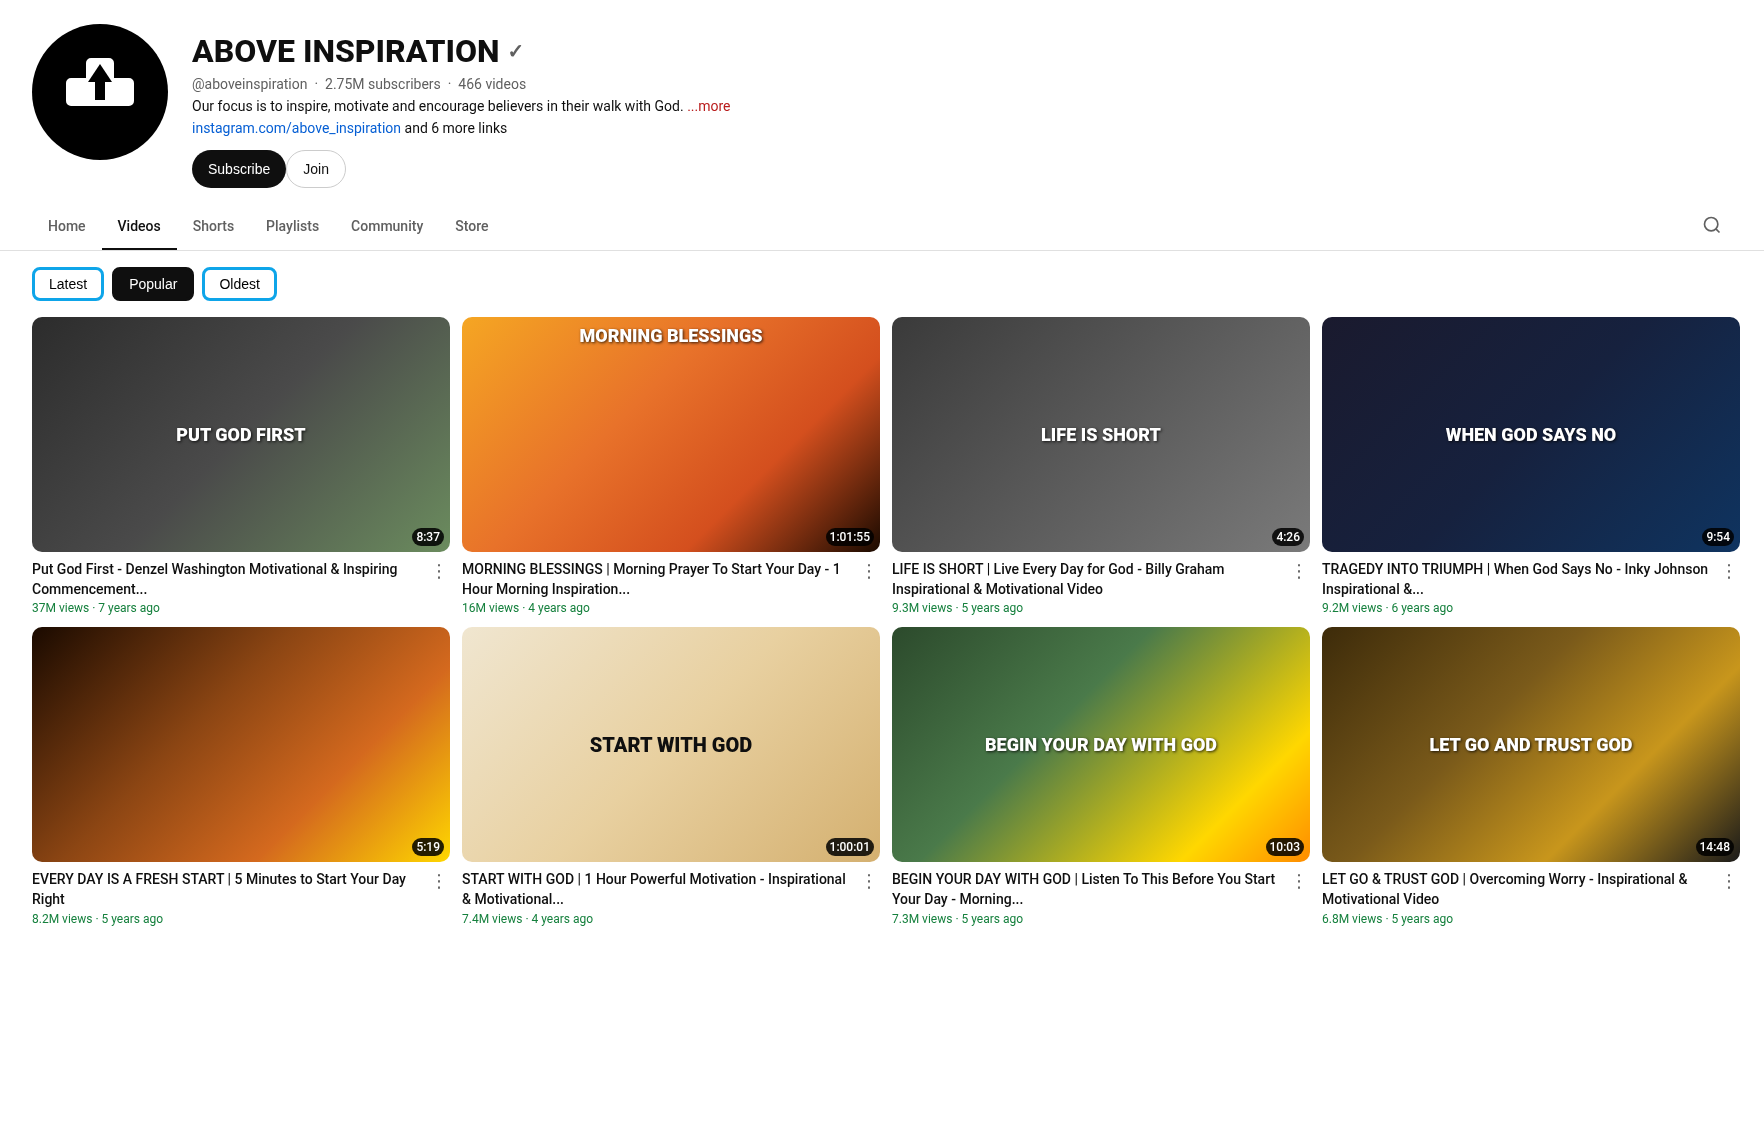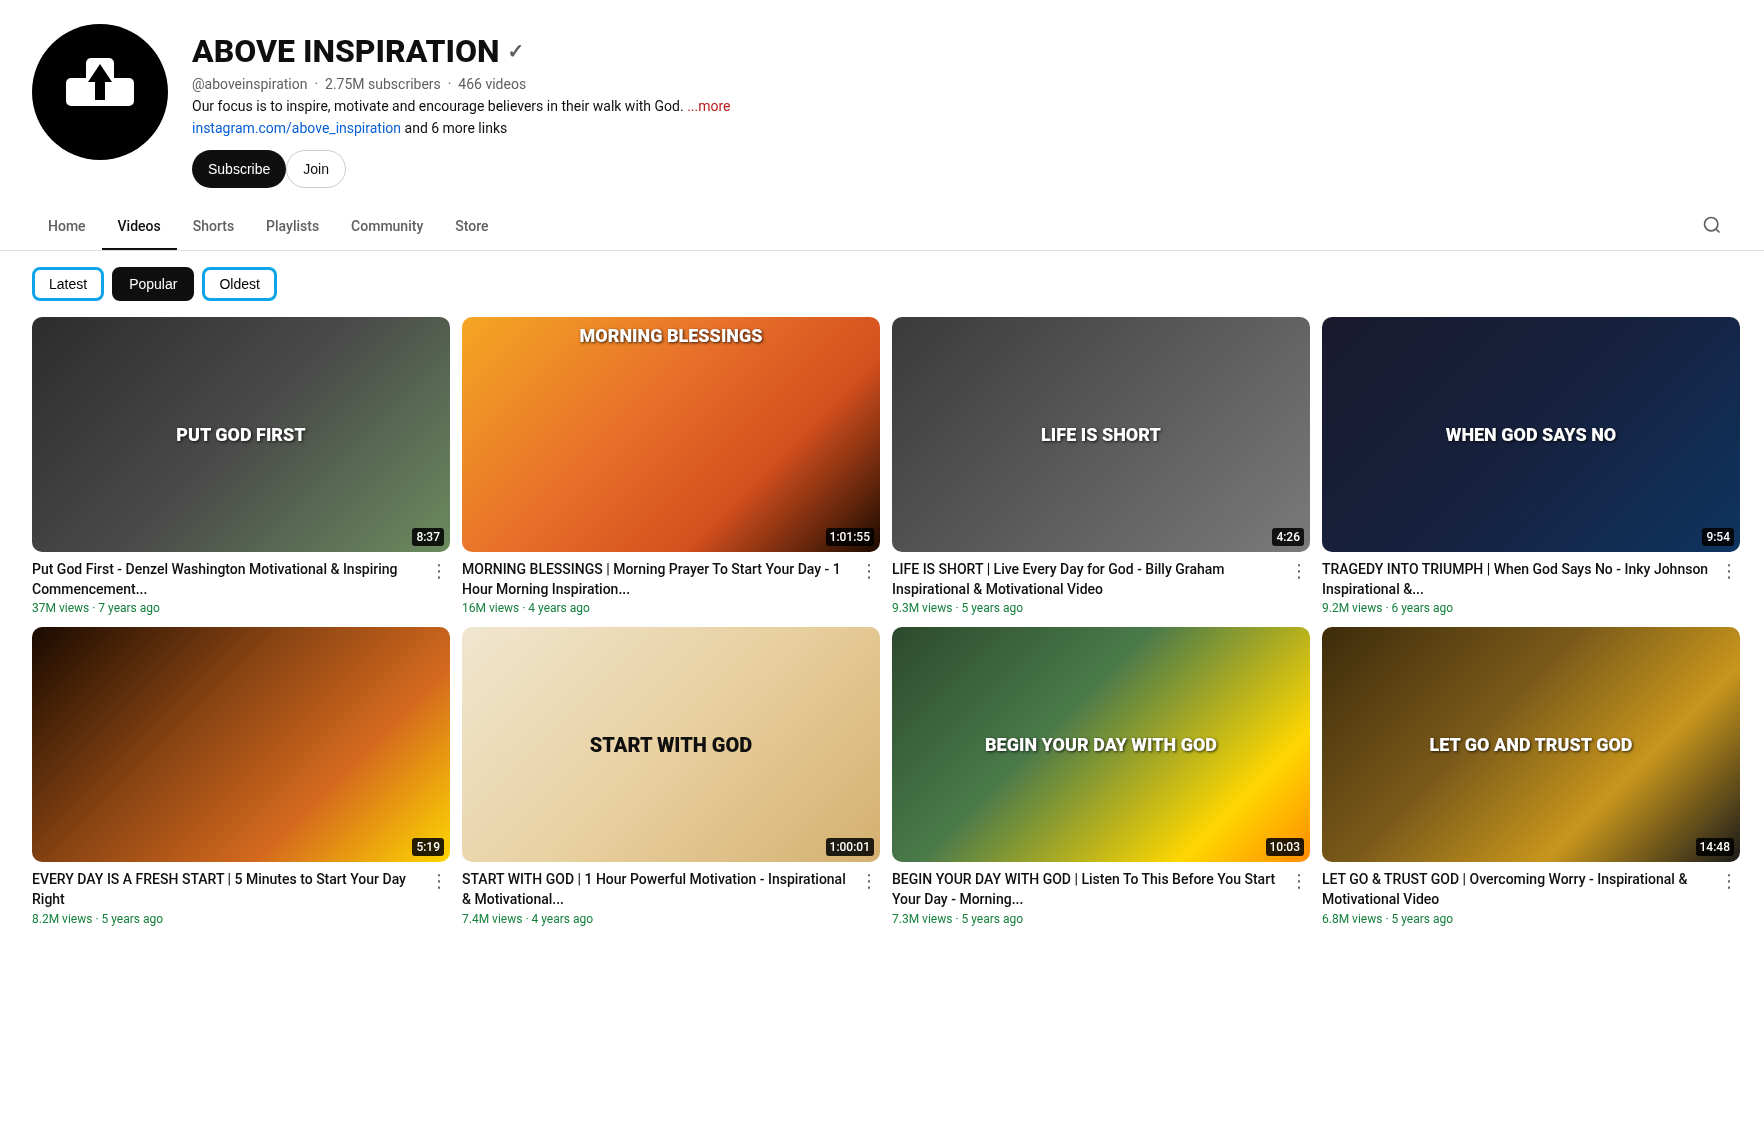--- a/index.html
+++ b/index.html
@@ -24,21 +24,21 @@
     .nav-item.active { color: #0f0f0f; border-bottom: 2px solid #0f0f0f; }
     .nav-search { margin-left: auto; color: #606060; cursor: pointer; font-size: 20px; padding: 10px; }
 
     .filter-bar { display: flex; gap: 8px; padding: 16px 32px; }
     .filter-btn { padding: 6px 14px; border-radius: 8px; border: 3px solid #0ea5e9; background: #fff; font-size: 14px; cursor: pointer; font-weight: 400; }
     .filter-btn.active { background: #0f0f0f; color: #fff; border-color: #0f0f0f; font-weight: 500; }
 
     .videos-grid { display: grid; grid-template-columns: repeat(4, 1fr); gap: 12px; padding: 0 24px 24px 32px; }
     .video-card { cursor: pointer; }
     .video-thumb { position: relative; width: 100%; aspect-ratio: 16/9; border-radius: 10px; overflow: hidden; background: #000; }
-    .video-duration { position: absolute; bottom: 6px; right: 6px; background: rgba(0,0,0,0.85); color: #fff; font-size: 12px; font-weight: 500; padding: 2px 4px; border-radius: 3px; }
+    .video-duration { position: absolute; bottom: 6px; right: 6px; background: rgba(0,0,0,0.85); color: #fff; font-size: 12px; font-weight: 500; padding: 2px 4px; border-radius: 9px; }
     .video-info { display: flex; gap: 8px; padding: 8px 0 0 0; }
     .video-meta-text { flex: 1; }
     .video-title { font-size: 14px; font-weight: 500; line-height: 1.4; color: #0f0f0f; display: -webkit-box; -webkit-line-clamp: 2; -webkit-box-orient: vertical; overflow: hidden; }
     .video-stats { font-size: 12px; color: #15803d; margin-top: 2px; }
     .video-menu-btn { color: #606060; font-size: 18px; cursor: pointer; padding: 0 2px; flex-shrink: 0; line-height: 1; margin-top: 2px; }
 
     
     .thumb-1 { background: linear-gradient(135deg, #2c2c2c 0%, #4a4a4a 50%, #6b8c5e 100%); display:flex; align-items:center; justify-content:center; }
     .thumb-2 { background: linear-gradient(135deg, #f5a623 0%, #e8722a 40%, #d44f1e 70%, #1a0a00 100%); display:flex; justify-content:center; }
     .thumb-3 { background: linear-gradient(135deg, #3a3a3a 0%, #5a5a5a 50%, #7a7a7a 100%); display:flex; align-items:center; justify-content:center; }

